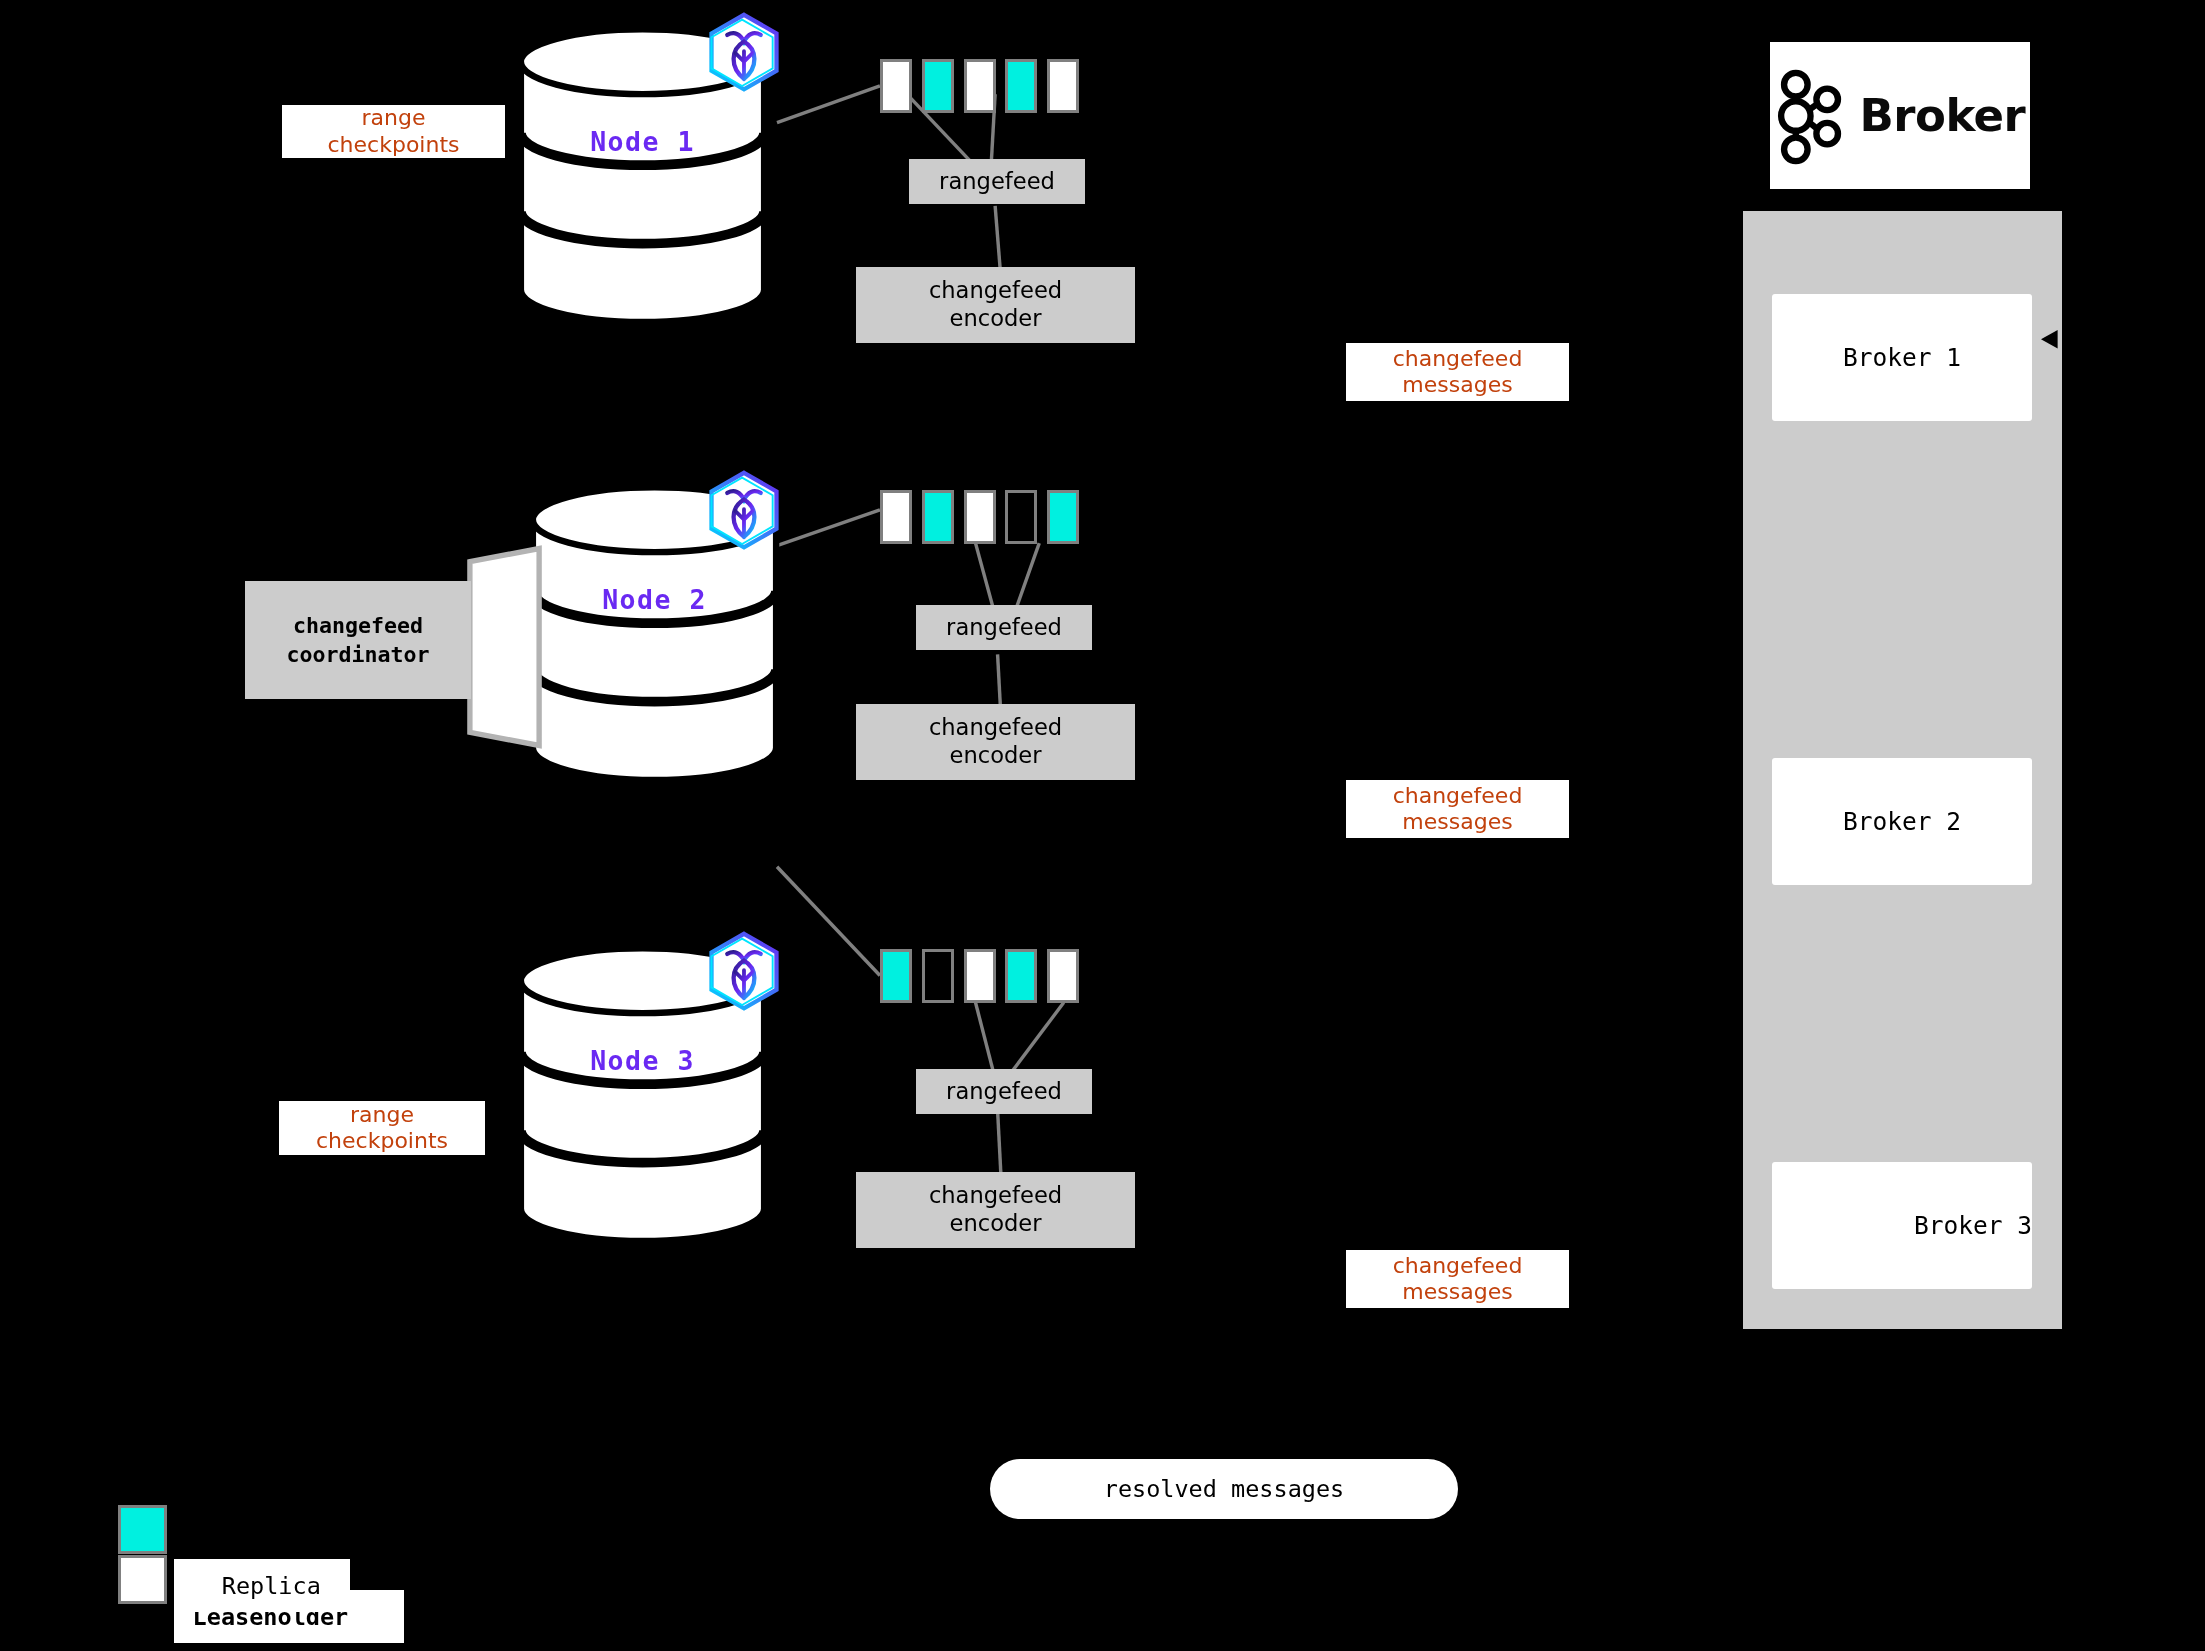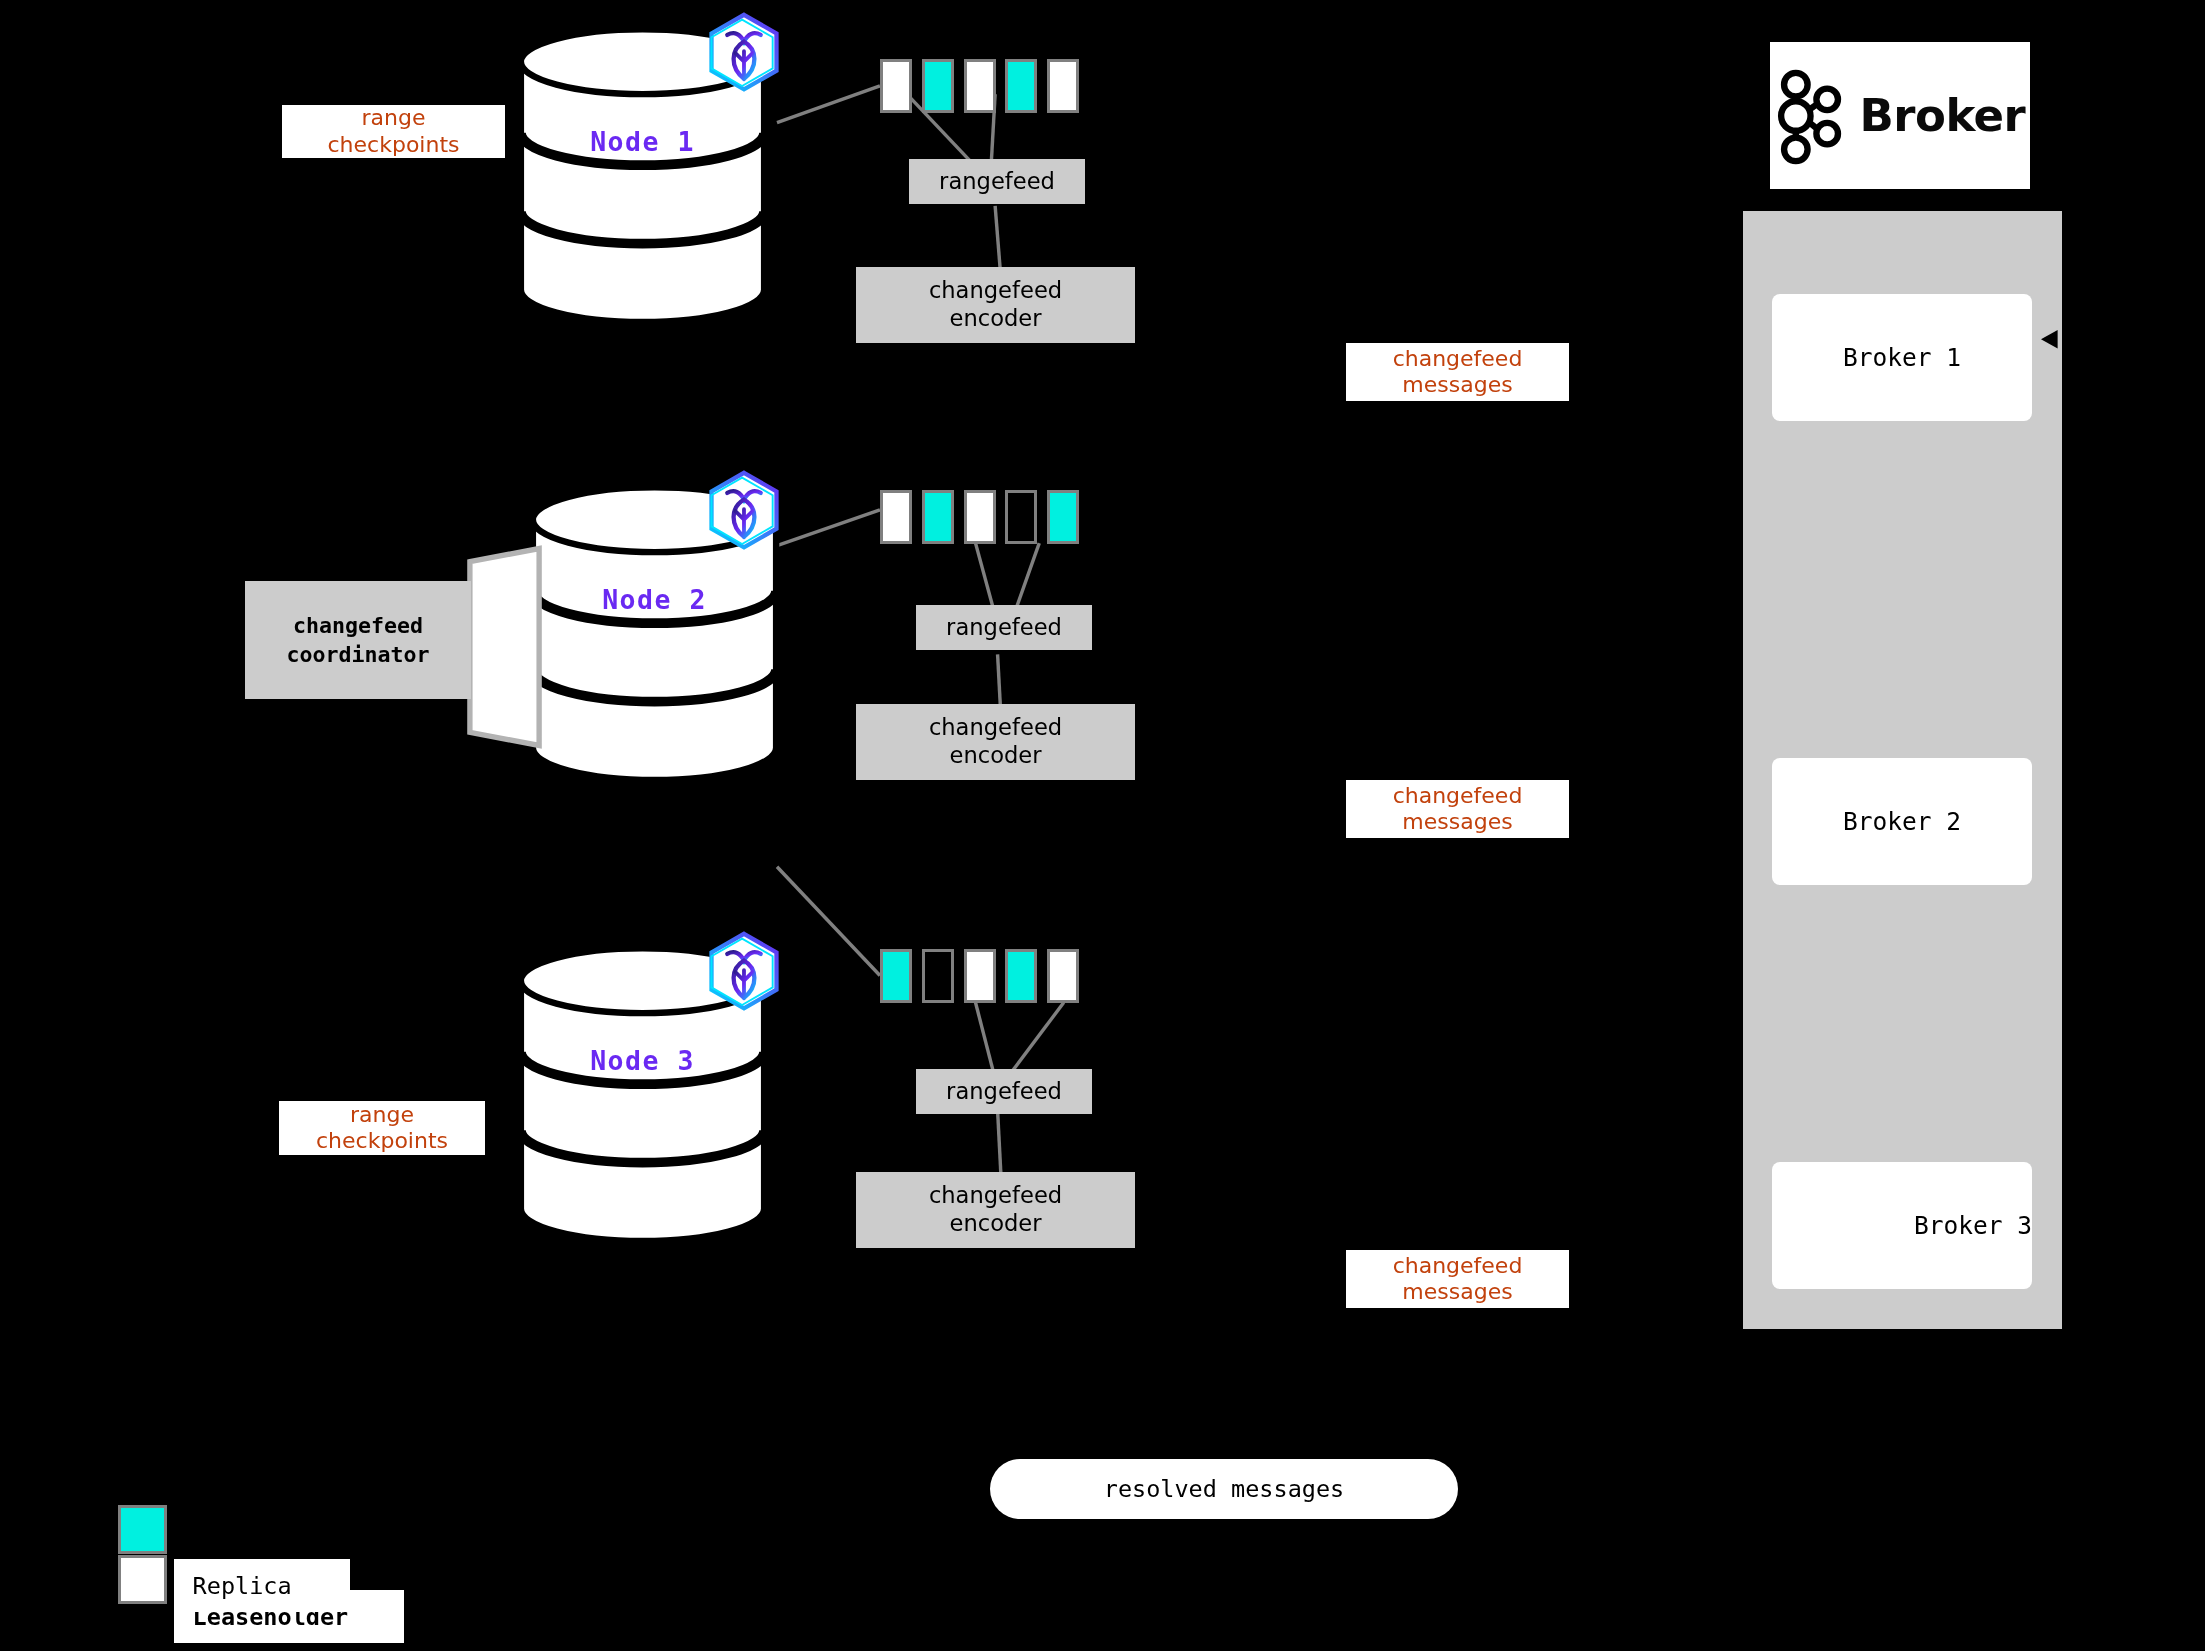--- a/index.html
+++ b/index.html
@@ -68,21 +68,21 @@
   .kafka-logo{
     position:absolute;background:#fff;display:flex;
     align-items:center;justify-content:center;gap:10.8px;
   }
   .kafka-logo .kname{
     font-family:"DejaVu Sans", sans-serif;font-weight:bold;
     font-size:45px;color:#0a0a0a;letter-spacing:-0.5px;
   }
   .broker-panel{position:absolute;background:#CCCCCC;}
   .broker{
-    position:absolute;background:#FFFFFF;border-radius:8px;
+    position:absolute;background:#FFFFFF;border-radius:3px;
     display:flex;align-items:center;justify-content:center;
     font-family:"DejaVu Sans Mono", monospace;font-size:24.5px;color:#000;
   }
 
   
   .legend-sw{position:absolute;width:49px;height:49px;border:3.4px solid #808080;box-sizing:border-box;}
   .legend-lbl{
     position:absolute;background:#fff;color:#000;
     font-family:"DejaVu Sans Mono", monospace;font-size:23.5px;
     display:flex;align-items:center;padding-left:18.6px;box-sizing:border-box;
@@ -324,18 +324,18 @@
   <svg class="abs" style="left:2040px;top:328px;width:19.6px;height:22.6px;" viewBox="0 0 40 46" width="19.6" height="22.6">
     <polygon points="36,4 2,23 36,42" fill="#000"></polygon>
   </svg>
 
   <div class="legend-sw leaseholder" style="left:118px;top:1505px;background:#00F0E0;"></div>
   <div class="legend-lbl" style="left:174px;top:1590px;width:230px;height:53px;font-weight:bold;">
     <span>Leaseholder</span>
   </div>
 
   <div class="legend-sw replica" style="left:118px;top:1555px;background:#FFFFFF;"></div>
-  <div class="legend-lbl" style="left:174px;top:1559px;width:176px;height:53px;">
+  <div class="legend-lbl" style="left:174px;top:1559px;width:176px;height:53px;justify-content:center;">
     <span>Replica</span>
   </div>
 
 </div>
 
 
 </body></html>

